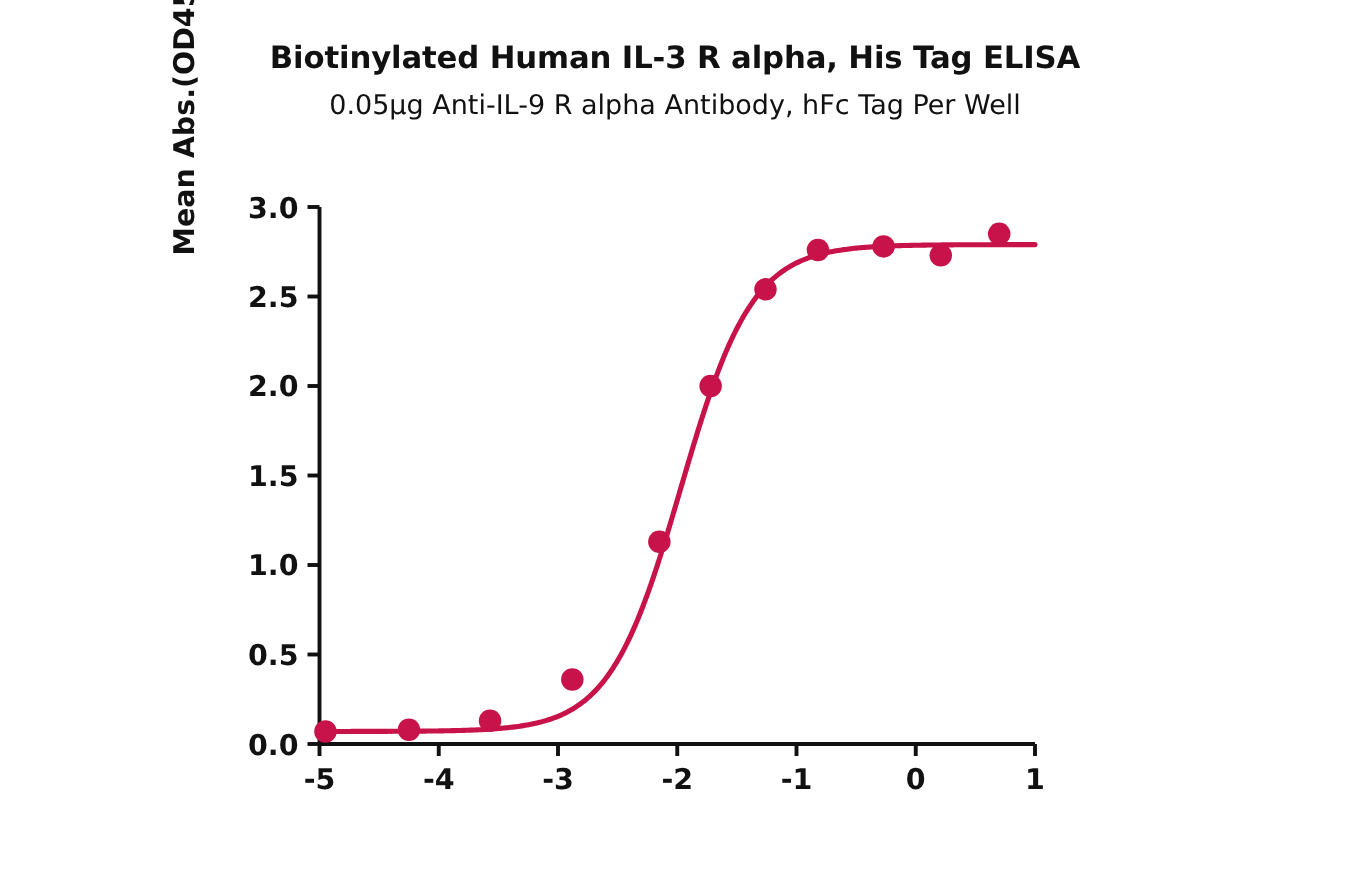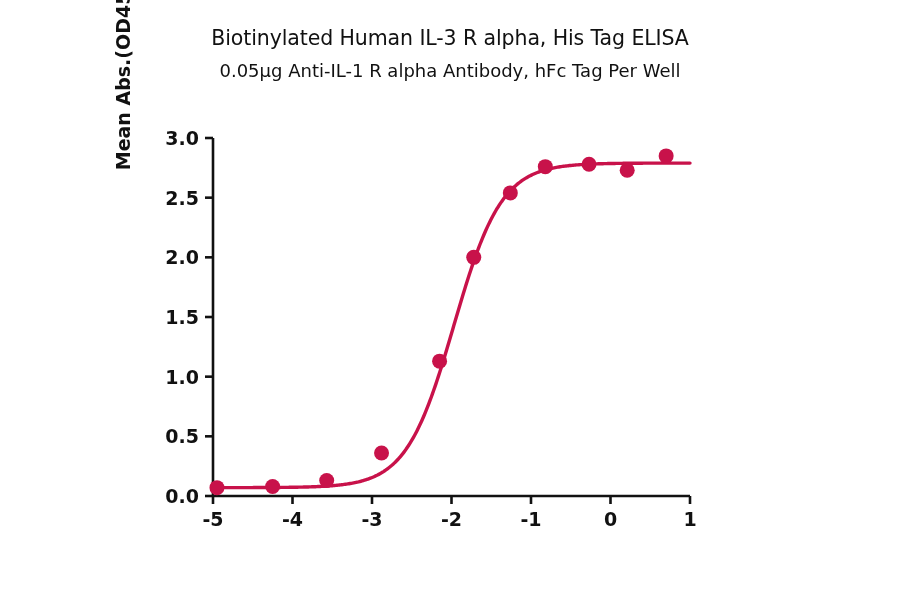--- a/index.html
+++ b/index.html
@@ -18,21 +18,21 @@
     width: 900px;
     height: 594px;
   }
   .title {
     position: absolute;
     top: 26px;
     left: 0;
     width: 900px;
     text-align: center;
     font-size: 20.5px;
-    font-weight: normal;
+    font-weight: bold;
     color: #111111;
     letter-spacing: -0.1px;
   }
   .subtitle {
     position: absolute;
     top: 60px;
     left: 0;
     width: 900px;
     text-align: center;
     font-size: 18px;
@@ -74,21 +74,21 @@
     font-weight: bold;
     fill: #111111;
   }
 </style>
 </head>
 <body>
 
 <div id="root">
 
   <div class="title">Biotinylated Human IL-3 R alpha, His Tag ELISA</div>
-  <div class="subtitle">0.05µg Anti-IL-1 R alpha Antibody, hFc Tag Per Well</div>
+  <div class="subtitle">0.05µg Anti-IL-9 R alpha Antibody, hFc Tag Per Well</div>
 
   <div class="ylabel">Mean Abs.(OD450)</div>
 
   <svg id="plot" width="900" height="594">
     <g id="axes">
       <line id="y-axis" x1="213" y1="138" x2="213" y2="496" stroke="#111111" stroke-width="2.6"></line>
       <line id="x-axis" x1="213" y1="496" x2="690" y2="496" stroke="#111111" stroke-width="2.6"></line>
       <g id="y-ticks">
           <line x1="205" x2="213" y1="496" y2="496" stroke="#111111" stroke-width="2.6"></line>
           <line x1="205" x2="213" y1="436.3333333333333" y2="436.3333333333333" stroke="#111111" stroke-width="2.6"></line>

